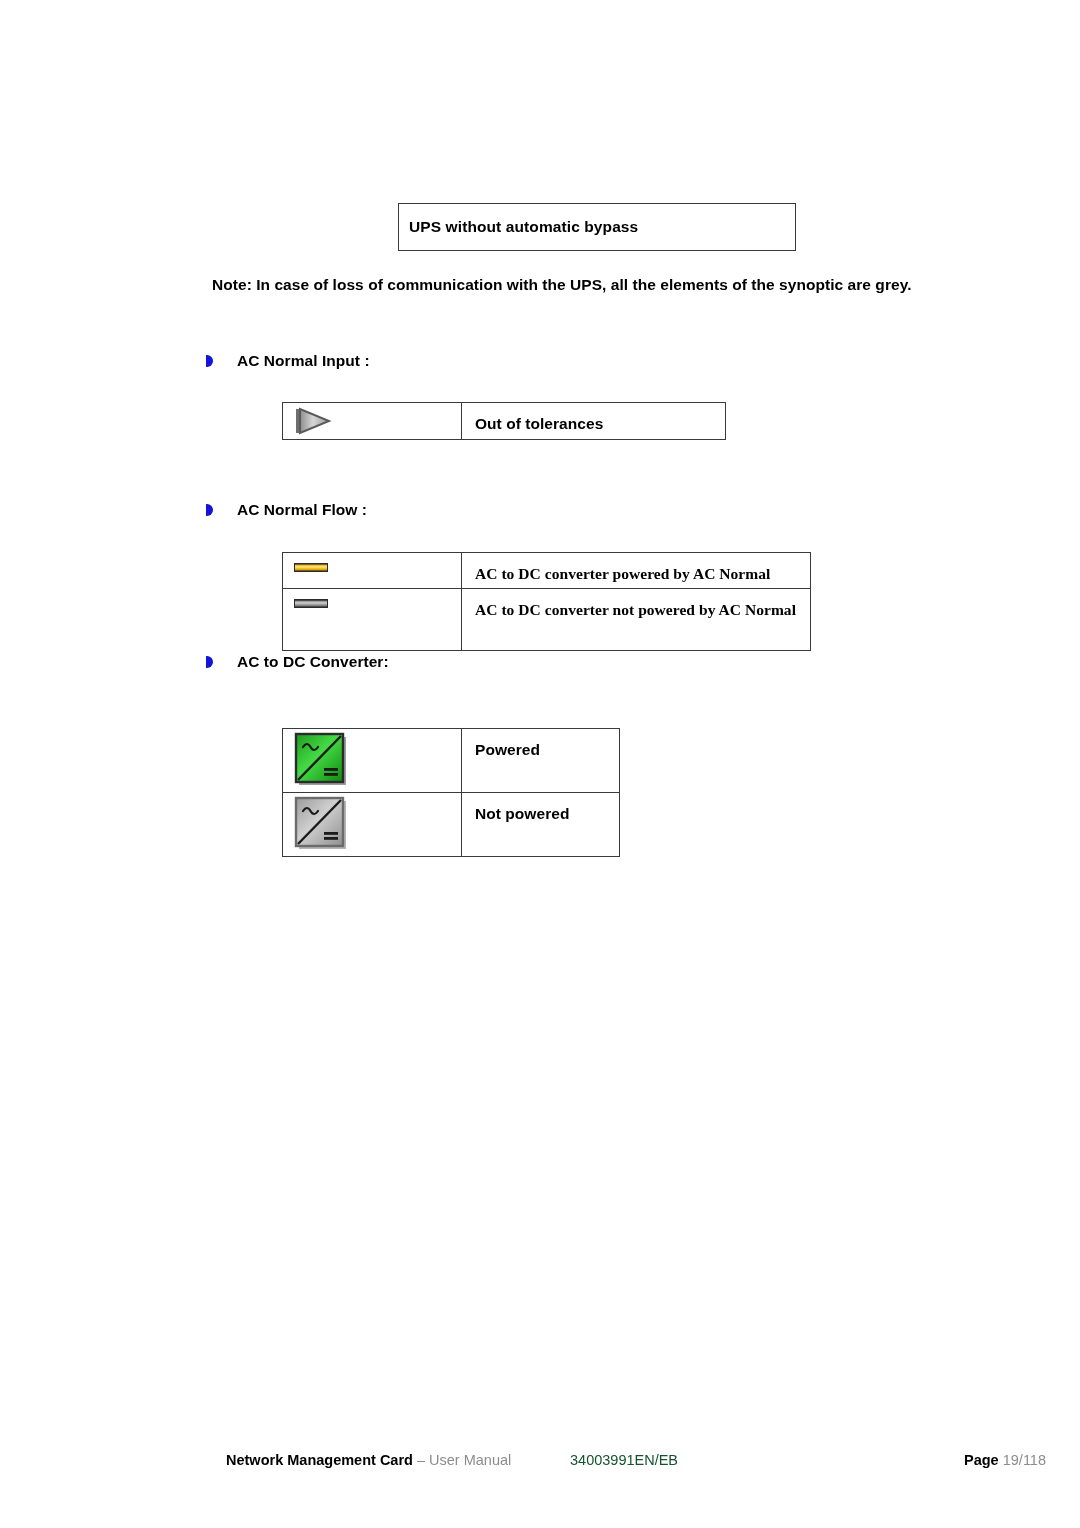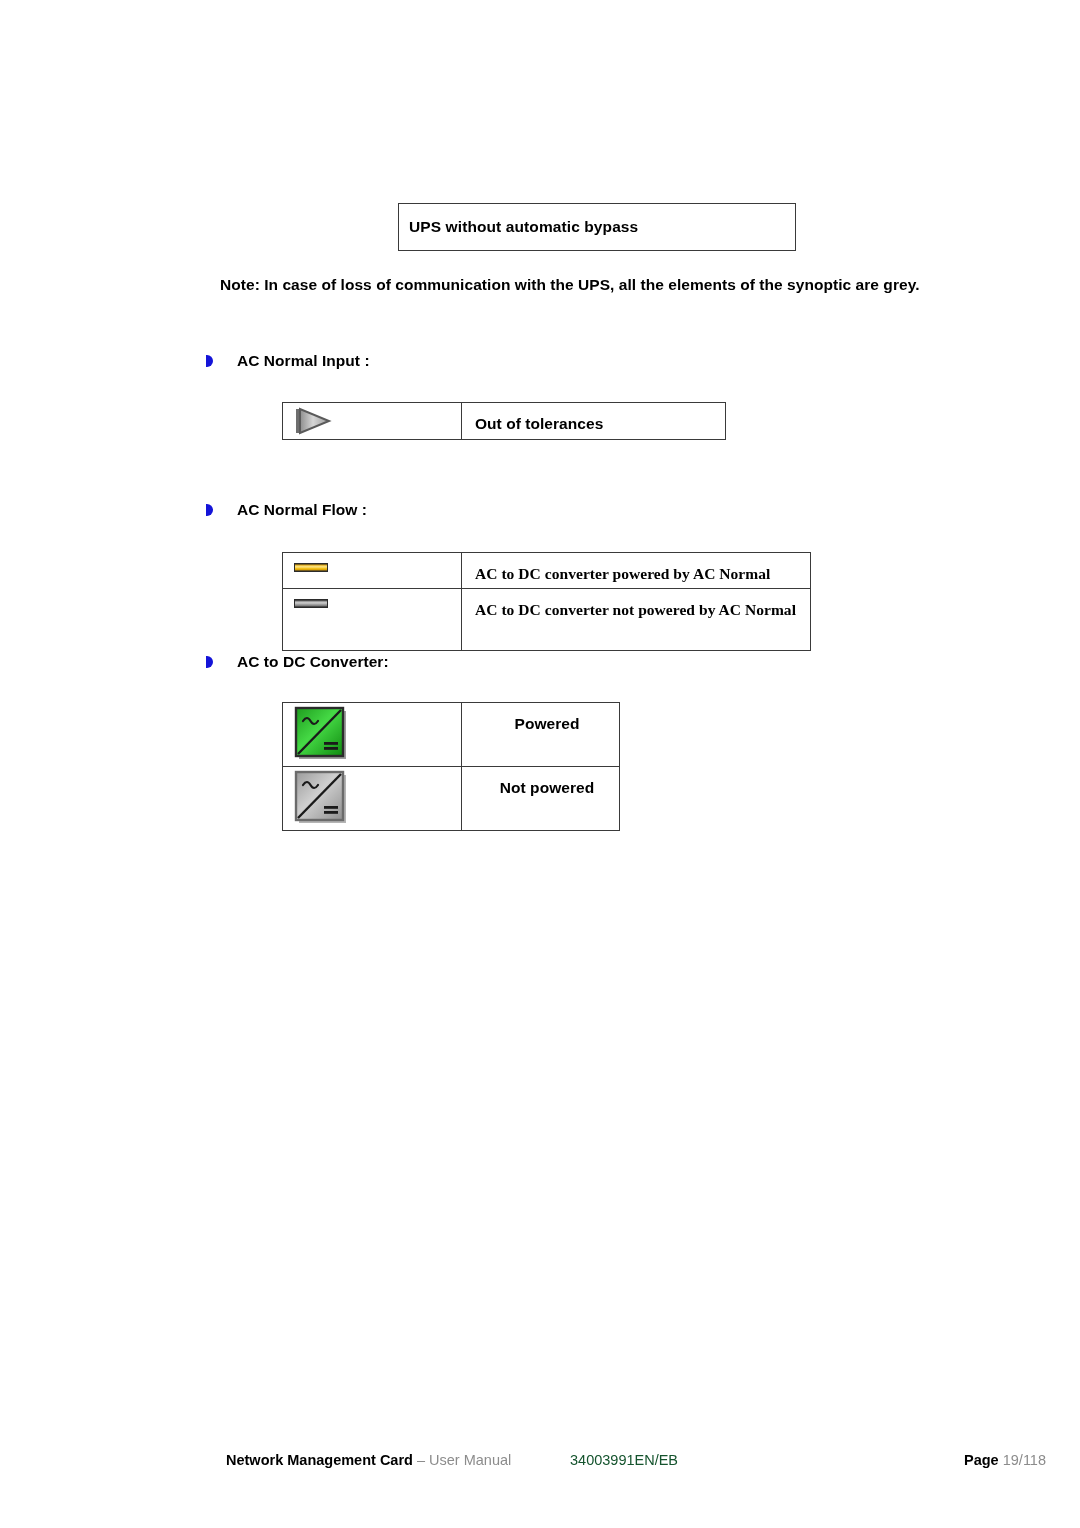--- a/index.html
+++ b/index.html
@@ -36,21 +36,21 @@
   .caption-box .caption-text {
     font-size: 15.5px;
     font-weight: bold;
     letter-spacing: 0.1px;
     padding-left: 10px;
   }
 
   
   .note-line {
     position: absolute;
-    left: 220px;
+    left: 212px;
     top: 276px;
     font-size: 15.5px;
     font-weight: bold;
     white-space: nowrap;
     letter-spacing: 0.05px;
   }
   .intro-line {
     position: absolute;
     left: 226px;
     top: 327px;
@@ -125,21 +125,21 @@
   #table-ac-normal-input tr:nth-child(2) td { height: 38px; }
 
   
   #table-ac-normal-flow { left: 282px; top: 552px; width: 513px; }
   #table-ac-normal-flow td.icon-cell { width: 178px; }
   #table-ac-normal-flow td.text-cell { width: 335px; font-family: Liberation Serif, serif; }
   #table-ac-normal-flow tr:nth-child(1) td { height: 27px; }
   #table-ac-normal-flow tr:nth-child(2) td { height: 53px; }
 
   
-  #table-ac-dc-converter { left: 282px; top: 702px; width: 322px; text-align: center; }
+  #table-ac-dc-converter { left: 282px; top: 728px; width: 322px; }
   #table-ac-dc-converter td.icon-cell { width: 178px; height: 63px; }
   #table-ac-dc-converter td.text-cell { width: 144px; }
 
   
   .flag-icon {
     display: block;
     margin: 4px 0 0 12px;
   }
 
   

